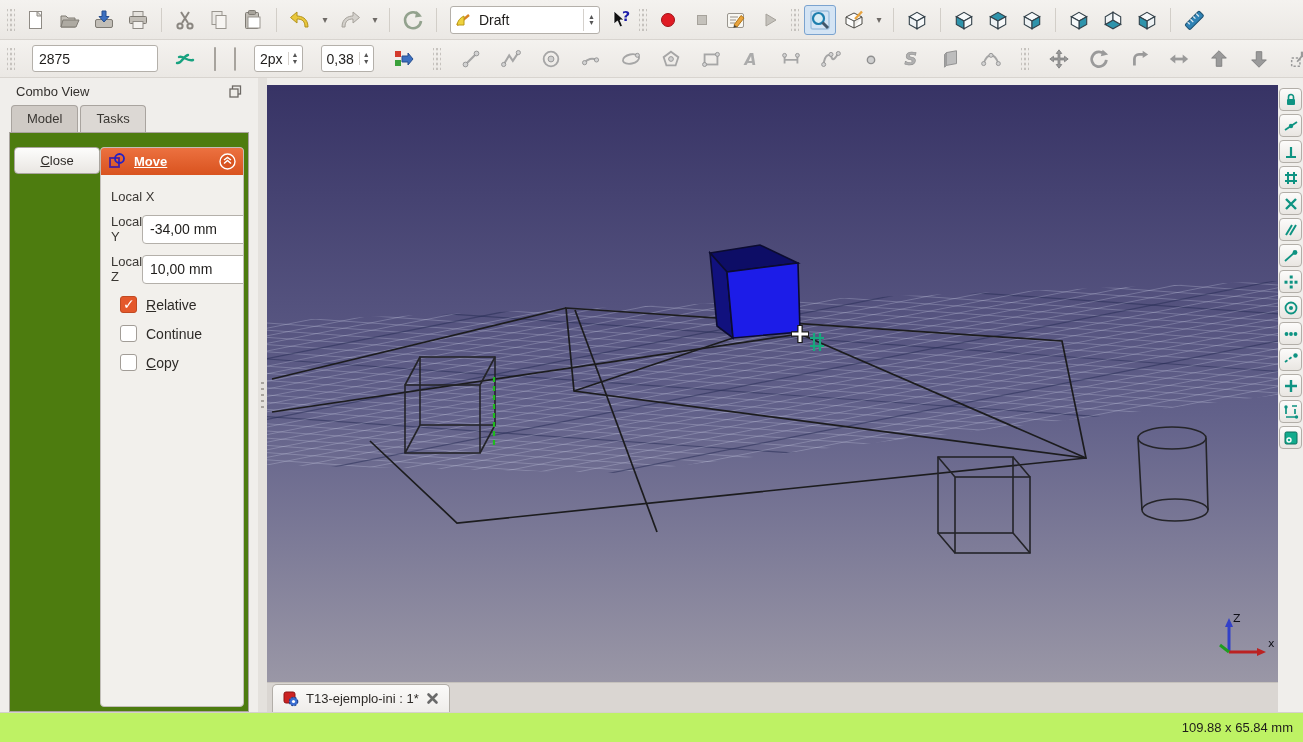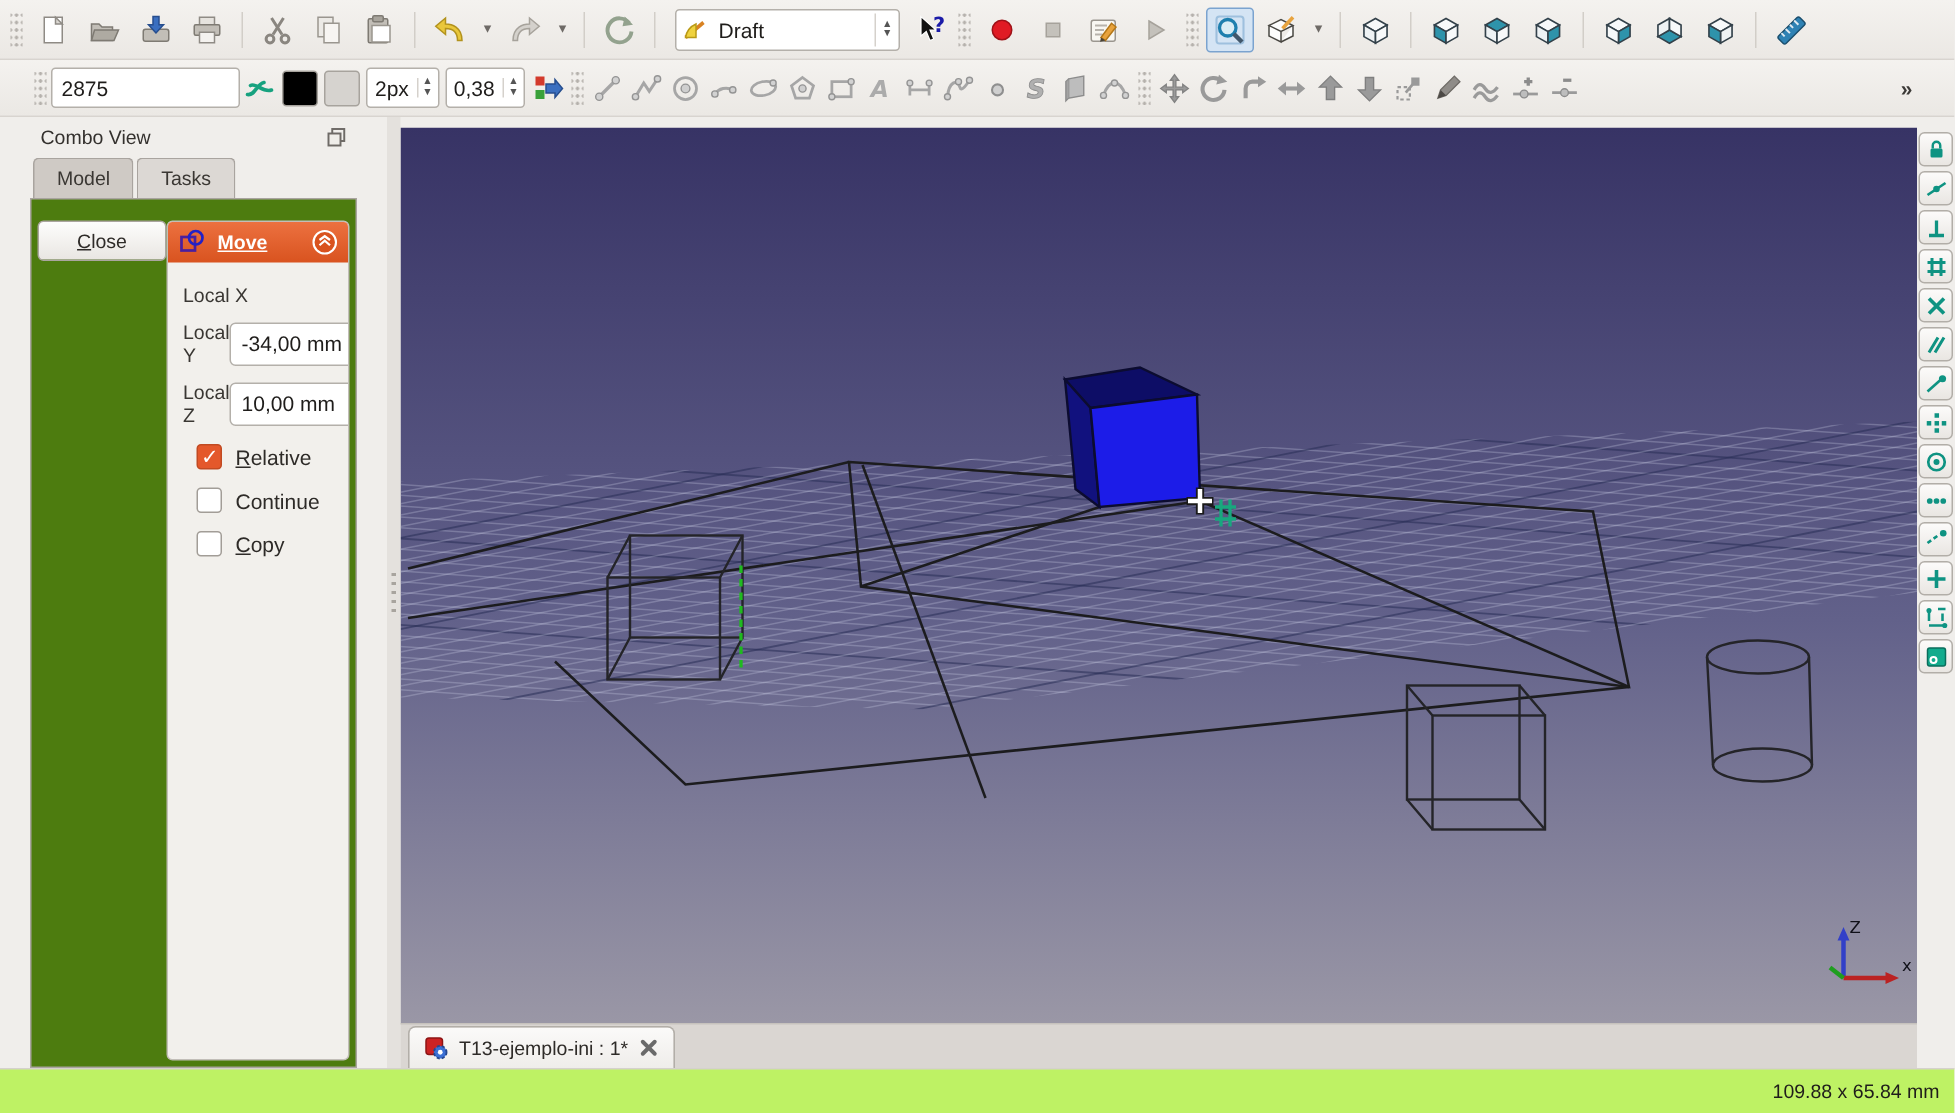--- a/index.html
+++ b/index.html
@@ -4,21 +4,21 @@
 <style>
   * { box-sizing: border-box; margin: 0; padding: 0; }
   html,body { width:1303px; height:742px; overflow:hidden; }
   body { font-family:"Liberation Sans","DejaVu Sans",sans-serif; font-size:13px; color:#2e2b28; background:#f0eeeb; }
 
   .window { width:1303px; height:742px; display:flex; flex-direction:column; background:#f0eeeb; }
 
   
   .tbar { display:flex; align-items:center; background:linear-gradient(#f4f2ef,#ebe8e4); border-bottom:1px solid #d8d4cf; flex:0 0 auto; }
   .row1 { height:40px; padding:0 4px; gap:2px; }
-  .row2 { height:38px; padding:0 20px; gap:0;justify-content:space-between; }
+  .row2 { height:38px; padding:0 4px; gap:14px;justify-content:space-between; }
   .grip { width:8px; height:22px; margin:0 3px; background:radial-gradient(circle,#b5b1ac 1px,transparent 1.2px); background-size:4px 5px; background-position:center; flex:0 0 auto; }
   .sep { width:1px; height:24px; background:#d2cec8; margin:0 5px; flex:0 0 auto; }
   .btn { width:32px; height:30px; display:flex; align-items:center; justify-content:center; border:1px solid transparent; border-radius:3px; background:transparent; flex:0 0 auto; }
   .btn.small { width:26px; height:28px; }
   .btn.active { background:#d4e4f4; border-color:#7ba3cf; }
   .caretbtn { width:14px; height:30px; display:flex; align-items:center; justify-content:center; color:#6e6a66; font-size:10px; flex:0 0 auto; }
   .combo { display:flex; align-items:center; gap:6px; height:28px; width:150px; background:#fff; border:1px solid #b4b0aa; border-radius:3px; padding:0 4px; margin:0 6px; }
   .combo .lbl { flex:1; font-size:14px; color:#1f1d1b; }
   .combo .spin { display:flex; flex-direction:column; align-items:center; justify-content:center; font-size:7px; color:#555; line-height:6px; border-left:1px solid #d5d1cc; padding-left:4px; height:22px; }
   .overflow { margin-left:auto; font-weight:bold; color:#3c3a37; font-size:14px; padding:0 8px; }
@@ -29,21 +29,21 @@
   .swatch.black { background:#000; }
   .swatch.gray { background:#d6d3cf; }
   .spinbox { display:flex; align-items:center; height:27px; background:#fff; border:1px solid #b4b0aa; border-radius:3px; margin:0 2px; }
   .spinbox .v { padding:0 5px; font-size:14px; color:#1f1d1b; }
   .spinbox .arr { display:flex; flex-direction:column; font-size:7px; line-height:6.5px; color:#555; border-left:1px solid #d5d1cc; padding:0 3px; }
 
   
   .main { flex:1 1 auto; display:flex; min-height:0; }
 
   
-  .leftpanel { width:258px; flex:0 0 auto; display:flex; flex-direction:column; padding:0 20px; }
+  .leftpanel { width:258px; flex:0 0 auto; display:flex; flex-direction:column; padding:0 9px; }
   .cv-header { height:26px; display:flex; align-items:center; padding:0 7px; }
   .cv-title { font-size:13px; color:#33302d; flex:1; }
   .cv-tabs { display:flex; padding:0 2px; margin-top:1px; }
   .cv-tab { padding:5px 15px 6px; font-size:13px; border:1px solid #a9a49f; border-bottom:none; border-radius:4px 4px 0 0; background:#cfcac5; margin-right:2px; color:#3a3733; }
   .cv-tab.active { background:#dcd8d4; }
   .cv-content { flex:1; border:1px solid #a9a49f; background:#4d7c0f; padding:14px 4px 4px; display:flex; flex-direction:row; overflow:hidden; }
   .close-row { display:flex; justify-content:center; margin-bottom:16px; }
   .close-btn { min-width:86px; height:27px; border:1px solid #aaa59f; border-radius:4px; background:linear-gradient(#fdfdfc,#e9e6e2); font-size:13px; color:#2e2b28; display:flex; align-items:center; justify-content:center; }
   .mn { display:inline-block; }
   .mn::first-letter { text-decoration:underline; }

